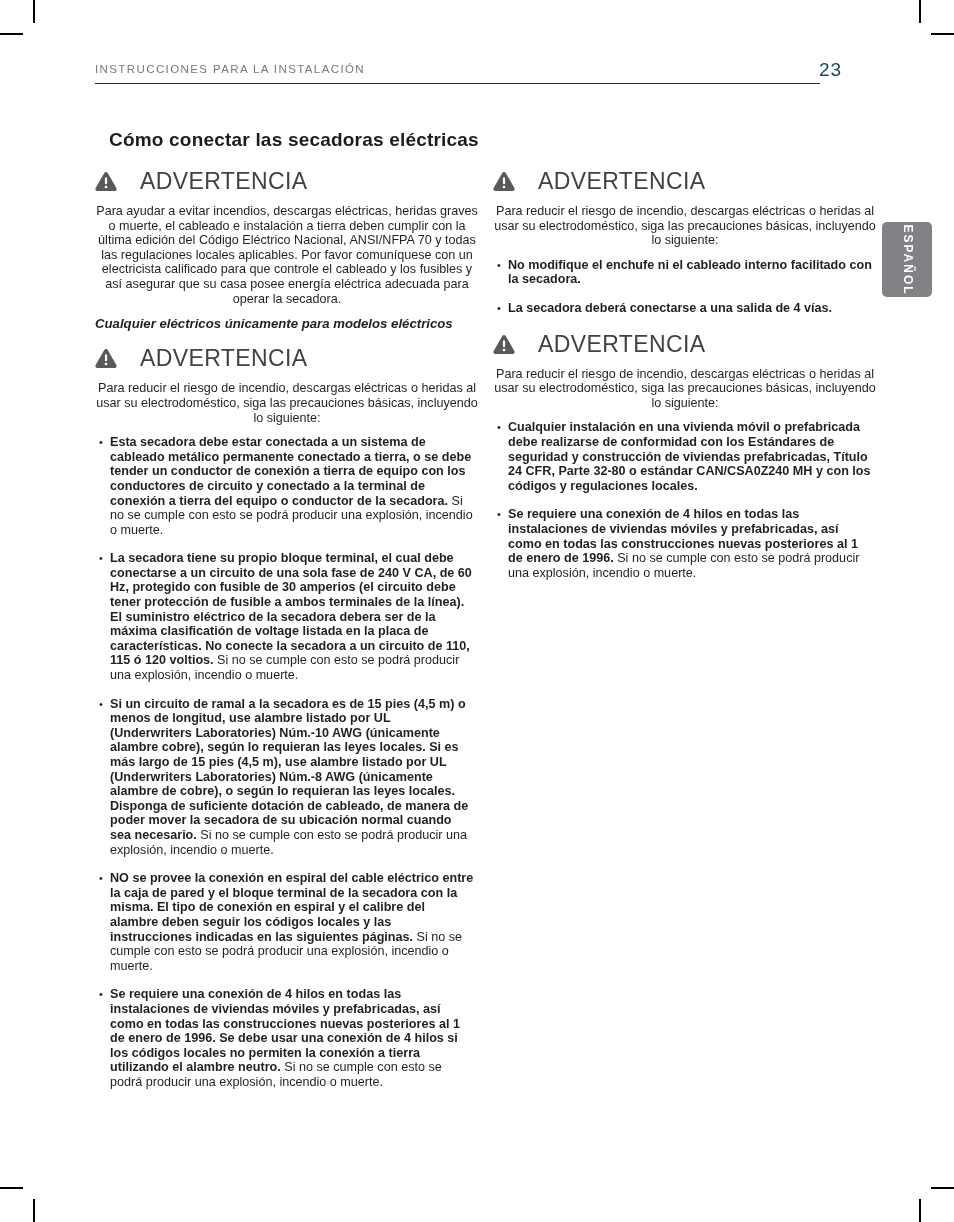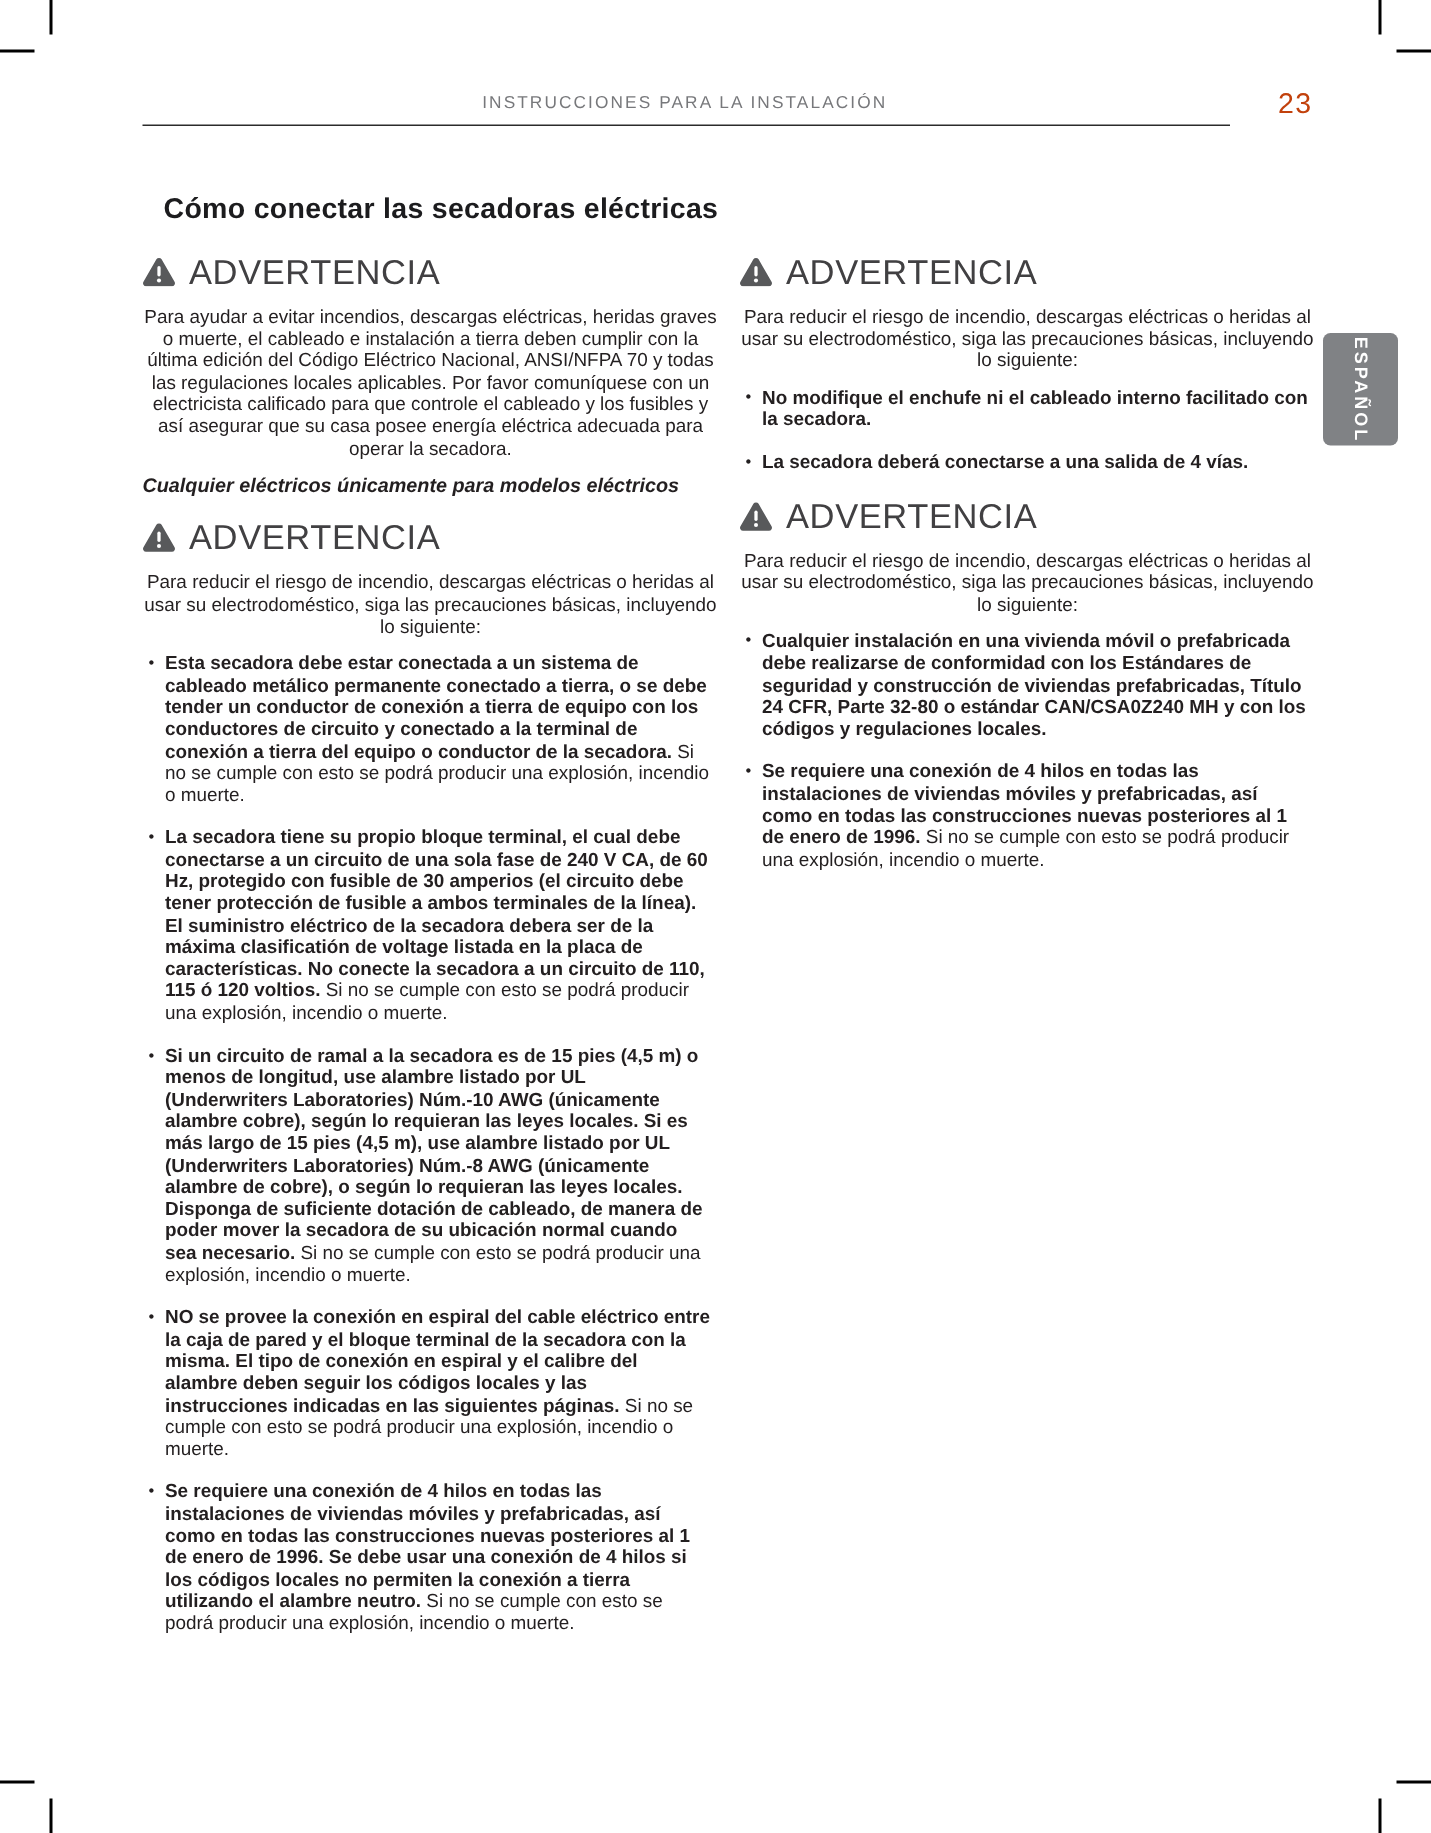--- a/index.html
+++ b/index.html
@@ -10,43 +10,43 @@
   
   .crop{position:absolute;background:#000;}
   .crop.v{width:1.5px;height:23px;}
   .crop.h{width:23px;height:1.5px;}
   .tl-v{left:33px;top:0;}      .tl-h{left:0;top:33px;}
   .tr-v{left:919px;top:0;}     .tr-h{left:931px;top:33px;}
   .bl-h{left:0;top:1187px;}    .bl-v{left:33px;top:1199px;}
   .br-h{left:931px;top:1187px;}.br-v{left:919px;top:1199px;}
   
   .header-section{
-    position:absolute;top:63px;left:95px;width:723px;text-align:center;
+    position:absolute;top:63px;left:95px;width:723px;text-align:left;
     font-size:11.5px;letter-spacing:1.4px;color:#77787b;white-space:nowrap;
   }
   .header-rule{position:absolute;top:83px;left:95px;width:725px;height:0;border-top:1.7px solid #2b2b2b;}
-  .page-number{position:absolute;top:59px;left:852px;font-size:19px;letter-spacing:1px;color:#c2410c;}
+  .page-number{position:absolute;top:59px;left:819px;font-size:19px;letter-spacing:1px;color:#0c4a6e;}
   
   .page-title{
     position:absolute;top:129px;left:109px;font-size:19px;font-weight:bold;
     letter-spacing:0.2px;color:#1c1c1e;margin:0;
   }
   
   .lang-tab{position:absolute;left:882px;top:222px;width:50px;height:75px;background:#808285;border-radius:5px;}
   .lang-tab-text{
     position:absolute;left:-12.5px;top:12.5px;width:75px;height:50px;
     transform:rotate(90deg);display:flex;align-items:center;justify-content:center;
     color:#ffffff;font-size:12px;font-weight:600;letter-spacing:2px;white-space:nowrap;
   }
   
   .col{position:absolute;top:167px;width:384px;font-size:12.6px;line-height:14.6px;color:#231f20;}
   .col-left{left:95px;}
   .col-right{left:493px;}
   .warning-heading{
-    display:flex;align-items:center;gap:9px;margin:0 0 9px 0;
+    display:flex;align-items:center;gap:23px;margin:0 0 9px 0;
     font-size:23px;font-weight:400;letter-spacing:0.4px;color:#414042;line-height:28px;
   }
   .warning-heading:not(:first-child){margin-top:12px;}
   .w-icon{display:inline-flex;flex:0 0 auto;}
   .para{margin:0 0 12px 0;text-align:center;}
   .para.lead{margin-bottom:15px;}
   .subheading{margin:2px 0 0 0;font-size:13.2px;font-weight:bold;font-style:italic;line-height:15.2px;}
   .subheading + .warning-heading{margin-top:13px;}
   .warning-heading + .para{margin-bottom:10px;}
   .bullets{list-style:none;margin:4px;padding:0;}

